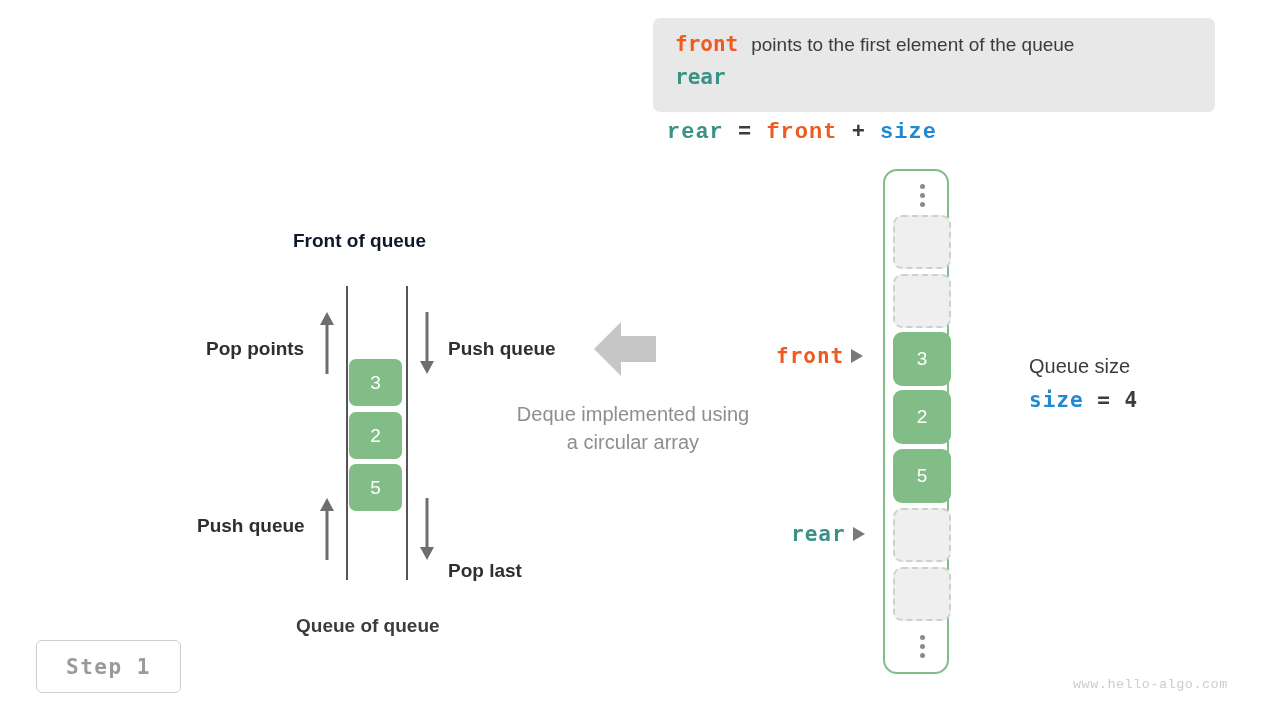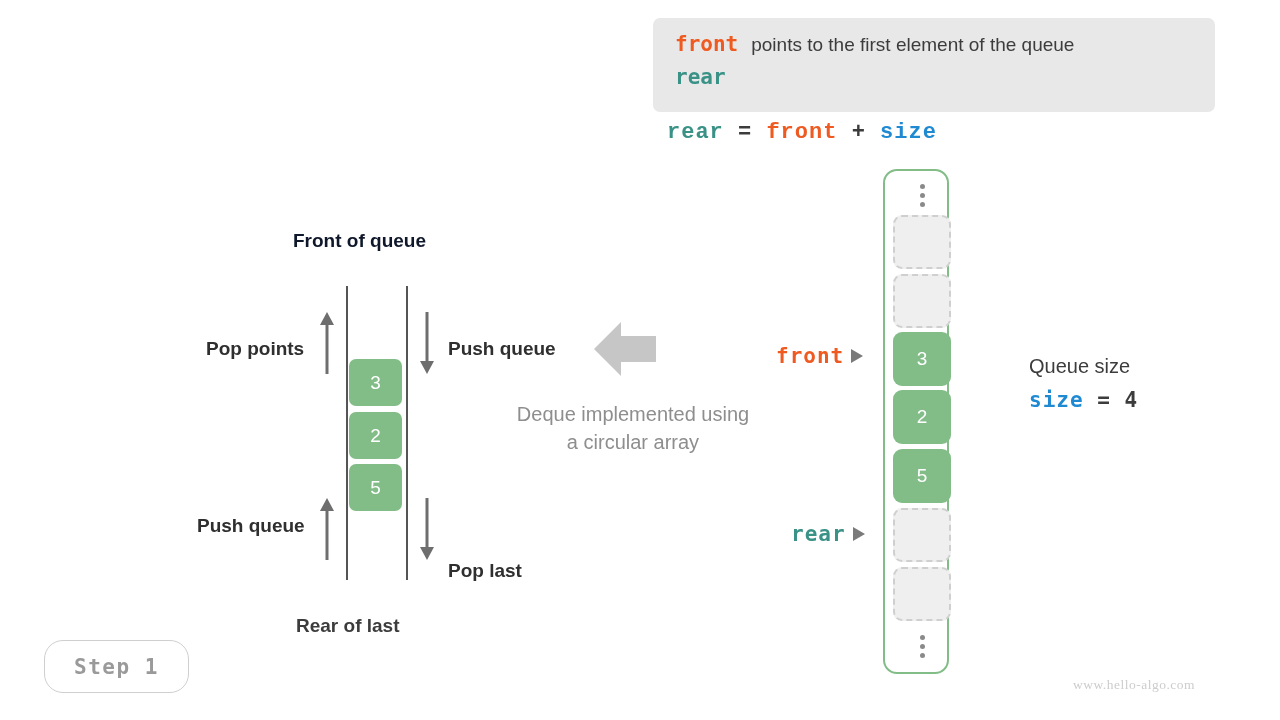--- a/index.html
+++ b/index.html
@@ -232,43 +232,43 @@
     font-weight: bold;
     white-space: pre;
     letter-spacing: 1px;
   }
   #queue-size .qs-key { color: #1f8ad2; }
   #queue-size .qs-val { color: #3c3c3c; }
 
   
   #step-badge {
     position: absolute;
-    left: 44px;
+    left: 36px;
     top: 640px;
     width: 145px;
     height: 53px;
     border: 1.6px solid #cfcfcf;
-    border-radius: 19px;
+    border-radius: 6px;
     box-sizing: border-box;
     display: flex;
     align-items: center;
     justify-content: center;
     font-family: "DejaVu Sans Mono", "Liberation Mono", monospace;
     font-weight: bold;
     font-size: 21px;
     letter-spacing: 1.5px;
     color: #9a9a9a;
   }
 
   
   #watermark {
     position: absolute;
     left: 1073px;
     top: 677px;
-    font-family: Liberation Serif, serif;
+    font-family: Liberation Mono, monospace;
     font-size: 13.5px;
     color: #cdcdcd;
     letter-spacing: 0.5px;
     text-align: center;
   }
 </style>
 </head>
 <body>
 
 <div id="legend-box">
@@ -277,21 +277,21 @@
     <span class="legend-text">points to the first element of the queue</span>
   </div>
   <div class="legend-row">
     <span class="legend-key rear">rear</span>
   </div>
 </div>
 
 <div id="formula" class="mono"><span class="t-rear">rear</span><span class="t-op"> </span><span class="t-op">=</span><span class="t-op"> </span><span class="t-front">front</span><span class="t-op"> </span><span class="t-op">+</span><span class="t-op"> </span><span class="t-size">size</span></div>
 
 <div id="deque-title-front">Front of queue</div>
-<div id="deque-title-rear">Rear of last</div>
+<div id="deque-title-rear">Queue of queue</div>
 
 <div class="rail" id="rail-left"></div>
 <div class="rail" id="rail-right"></div>
 
 <div class="deque-cell" style="top:359px">3</div>
 <div class="deque-cell" style="top:412px">2</div>
 <div class="deque-cell" style="top:464px">5</div>
 
 <div class="op-label" id="label-pop-first">Pop points</div>
 <div class="op-label" id="label-push-first">Push queue</div>

